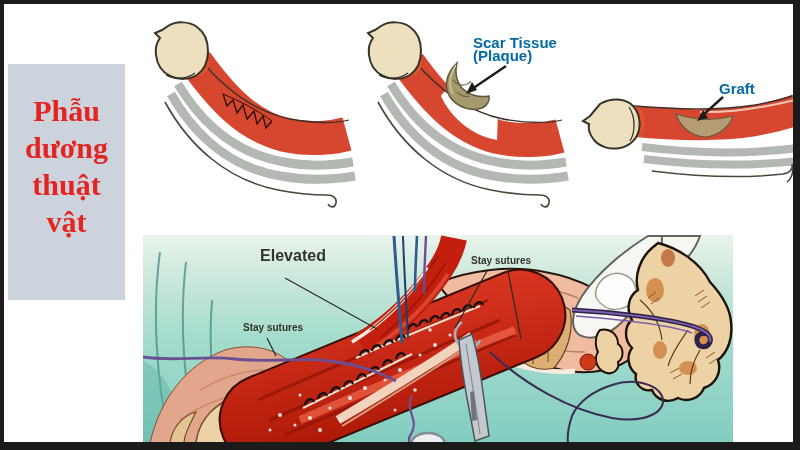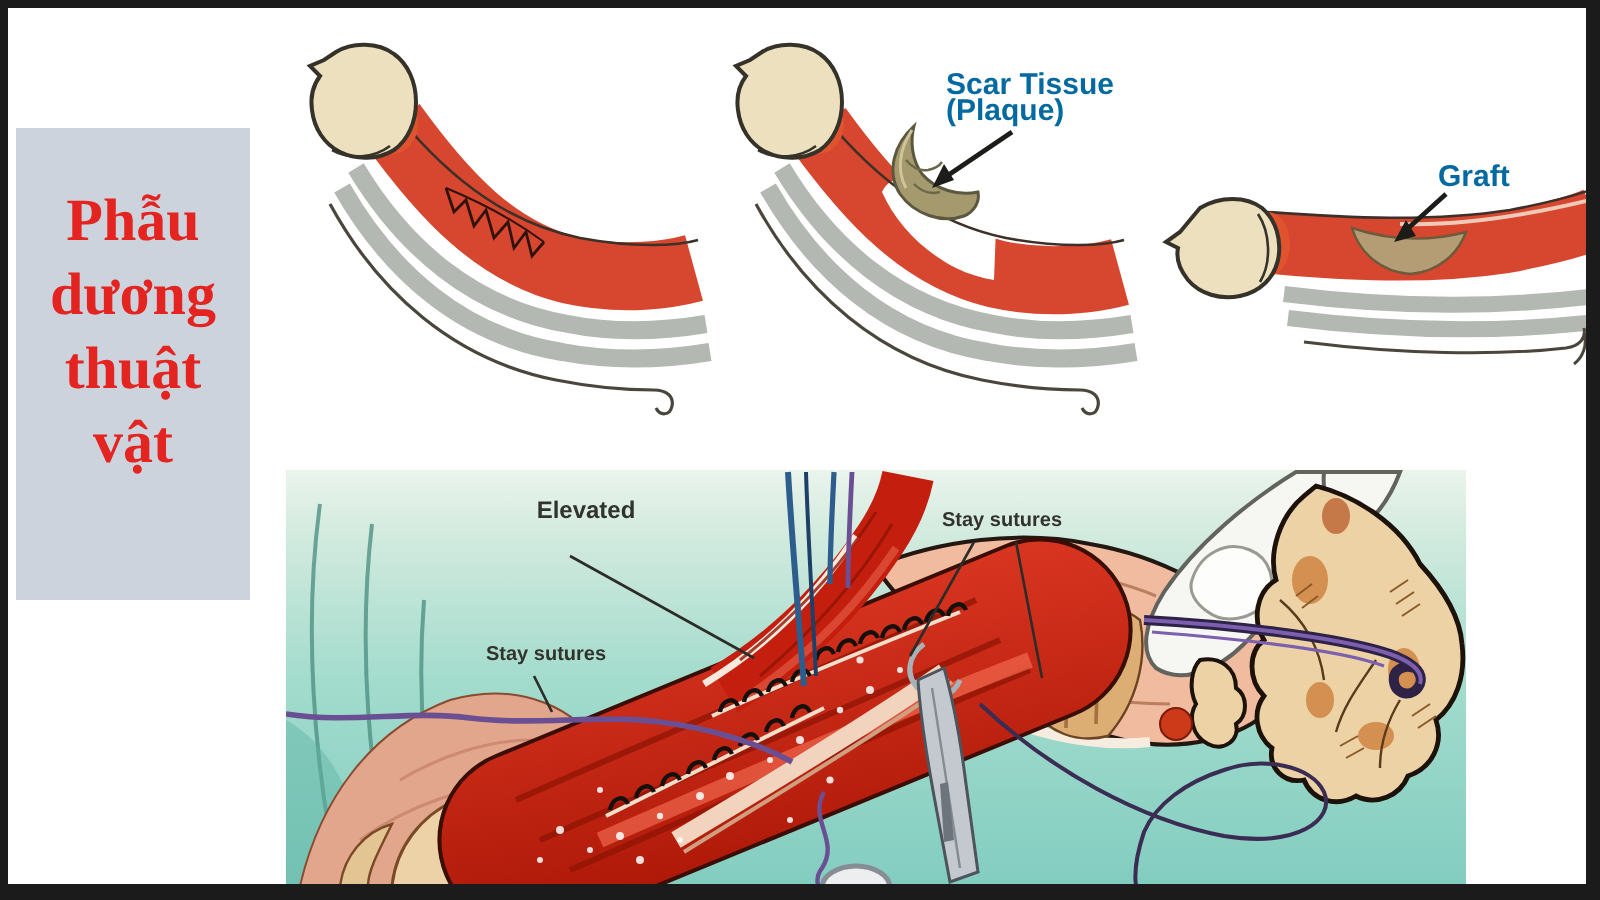--- a/index.html
+++ b/index.html
@@ -15,21 +15,21 @@
     background:#ccd3dd; text-align:center; padding-top:28px; box-sizing:border-box;
   }
   .sidebar span {
     display:block; line-height:37px; font-family:"Liberation Serif", serif;
     font-weight:bold; font-size:30px; color:#e32420;
   }
   .lbl { position:absolute; color:#0369a1; font-weight:bold; white-space:nowrap; }
   .lbl-scar { left:469px; top:32px; font-size:15px; line-height:13px; }
   .lbl-graft { left:715px; top:76px; font-size:15px; }
   .slbl { position:absolute; color:#33332e; font-weight:600; white-space:nowrap; font-size:10px; }
-  .lbl-elev { left:224px; top:245px; width:130px; text-align:center; font-size:12px; line-height:13px; white-space:normal; }
+  .lbl-elev { left:224px; top:245px; width:130px; text-align:center; font-size:16px; line-height:13px; white-space:normal; }
   .lbl-stay-left { left:239px; top:318px; }
   .lbl-stay-top { left:467px; top:251px; }
 </style>
 </head>
 <body>
 
 <div class="frame">
 
   <svg class="art" viewBox="0 0 800 450">
     <defs>

